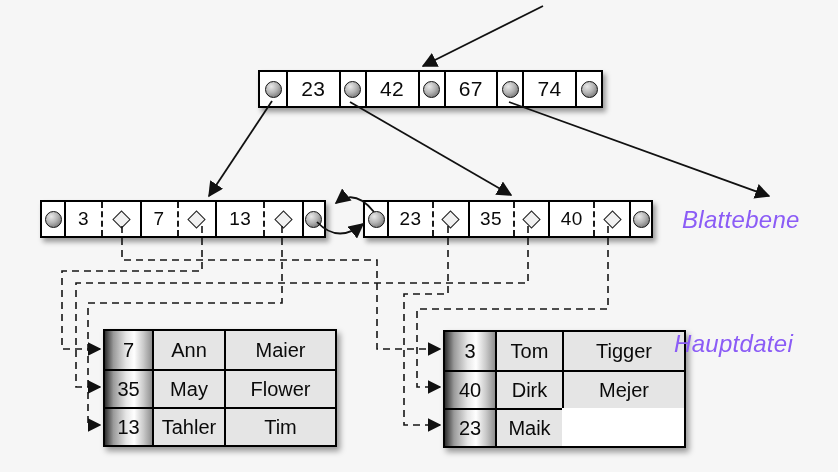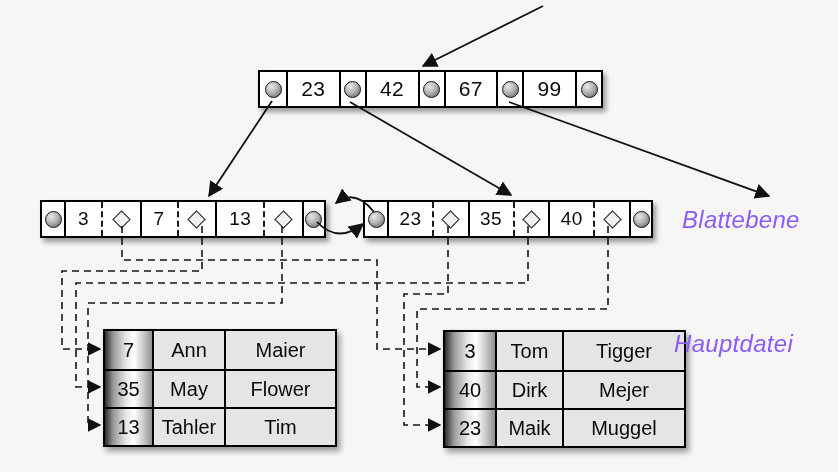--- a/index.html
+++ b/index.html
@@ -94,21 +94,21 @@
     <div class="cell cell-ptr sep-solid">
       <span class="ball"></span>
     </div>
     <div class="cell cell-key sep-solid">
       <span>67</span>
     </div>
     <div class="cell cell-ptr sep-solid">
       <span class="ball"></span>
     </div>
     <div class="cell cell-key sep-solid">
-      <span>99</span>
+      <span>74</span>
     </div>
     <div class="cell cell-ptr sep-solid">
       <span class="ball"></span>
     </div>
   </div>
 
   <div class="node node-leaf" style="left:40px;top:200px;width:286px;height:38px;">
     <div class="cell cell-ptr">
       <span class="ball"></span>
     </div>
@@ -176,21 +176,20 @@
 
   <div class="rtable rtable-right" style="left:443px;top:330px;">
     <div class="tcell first-col first-row">3</div>
     <div class="tcell first-row">Tom</div>
     <div class="tcell first-row">Tigger</div>
     <div class="tcell first-col">40</div>
     <div class="tcell">Dirk</div>
     <div class="tcell">Mejer</div>
     <div class="tcell first-col">23</div>
     <div class="tcell">Maik</div>
-    <div class="tcell">Muggel</div>
   </div>
 
   <div class="side-label" style="left:682px;top:206px;">Blattebene</div>
   <div class="side-label" style="left:674px;top:330px;">Hauptdatei</div>
 
   <svg class="overlay" width="838" height="472" viewBox="0 0 838 472">
     <defs>
       <marker id="ah" viewBox="0 0 10 10" refX="9" refY="5" markerWidth="8.5" markerHeight="8.5" orient="auto-start-reverse">
         <path d="M0,0 L10,5 L0,10 z" fill="#111"></path>
       </marker>

